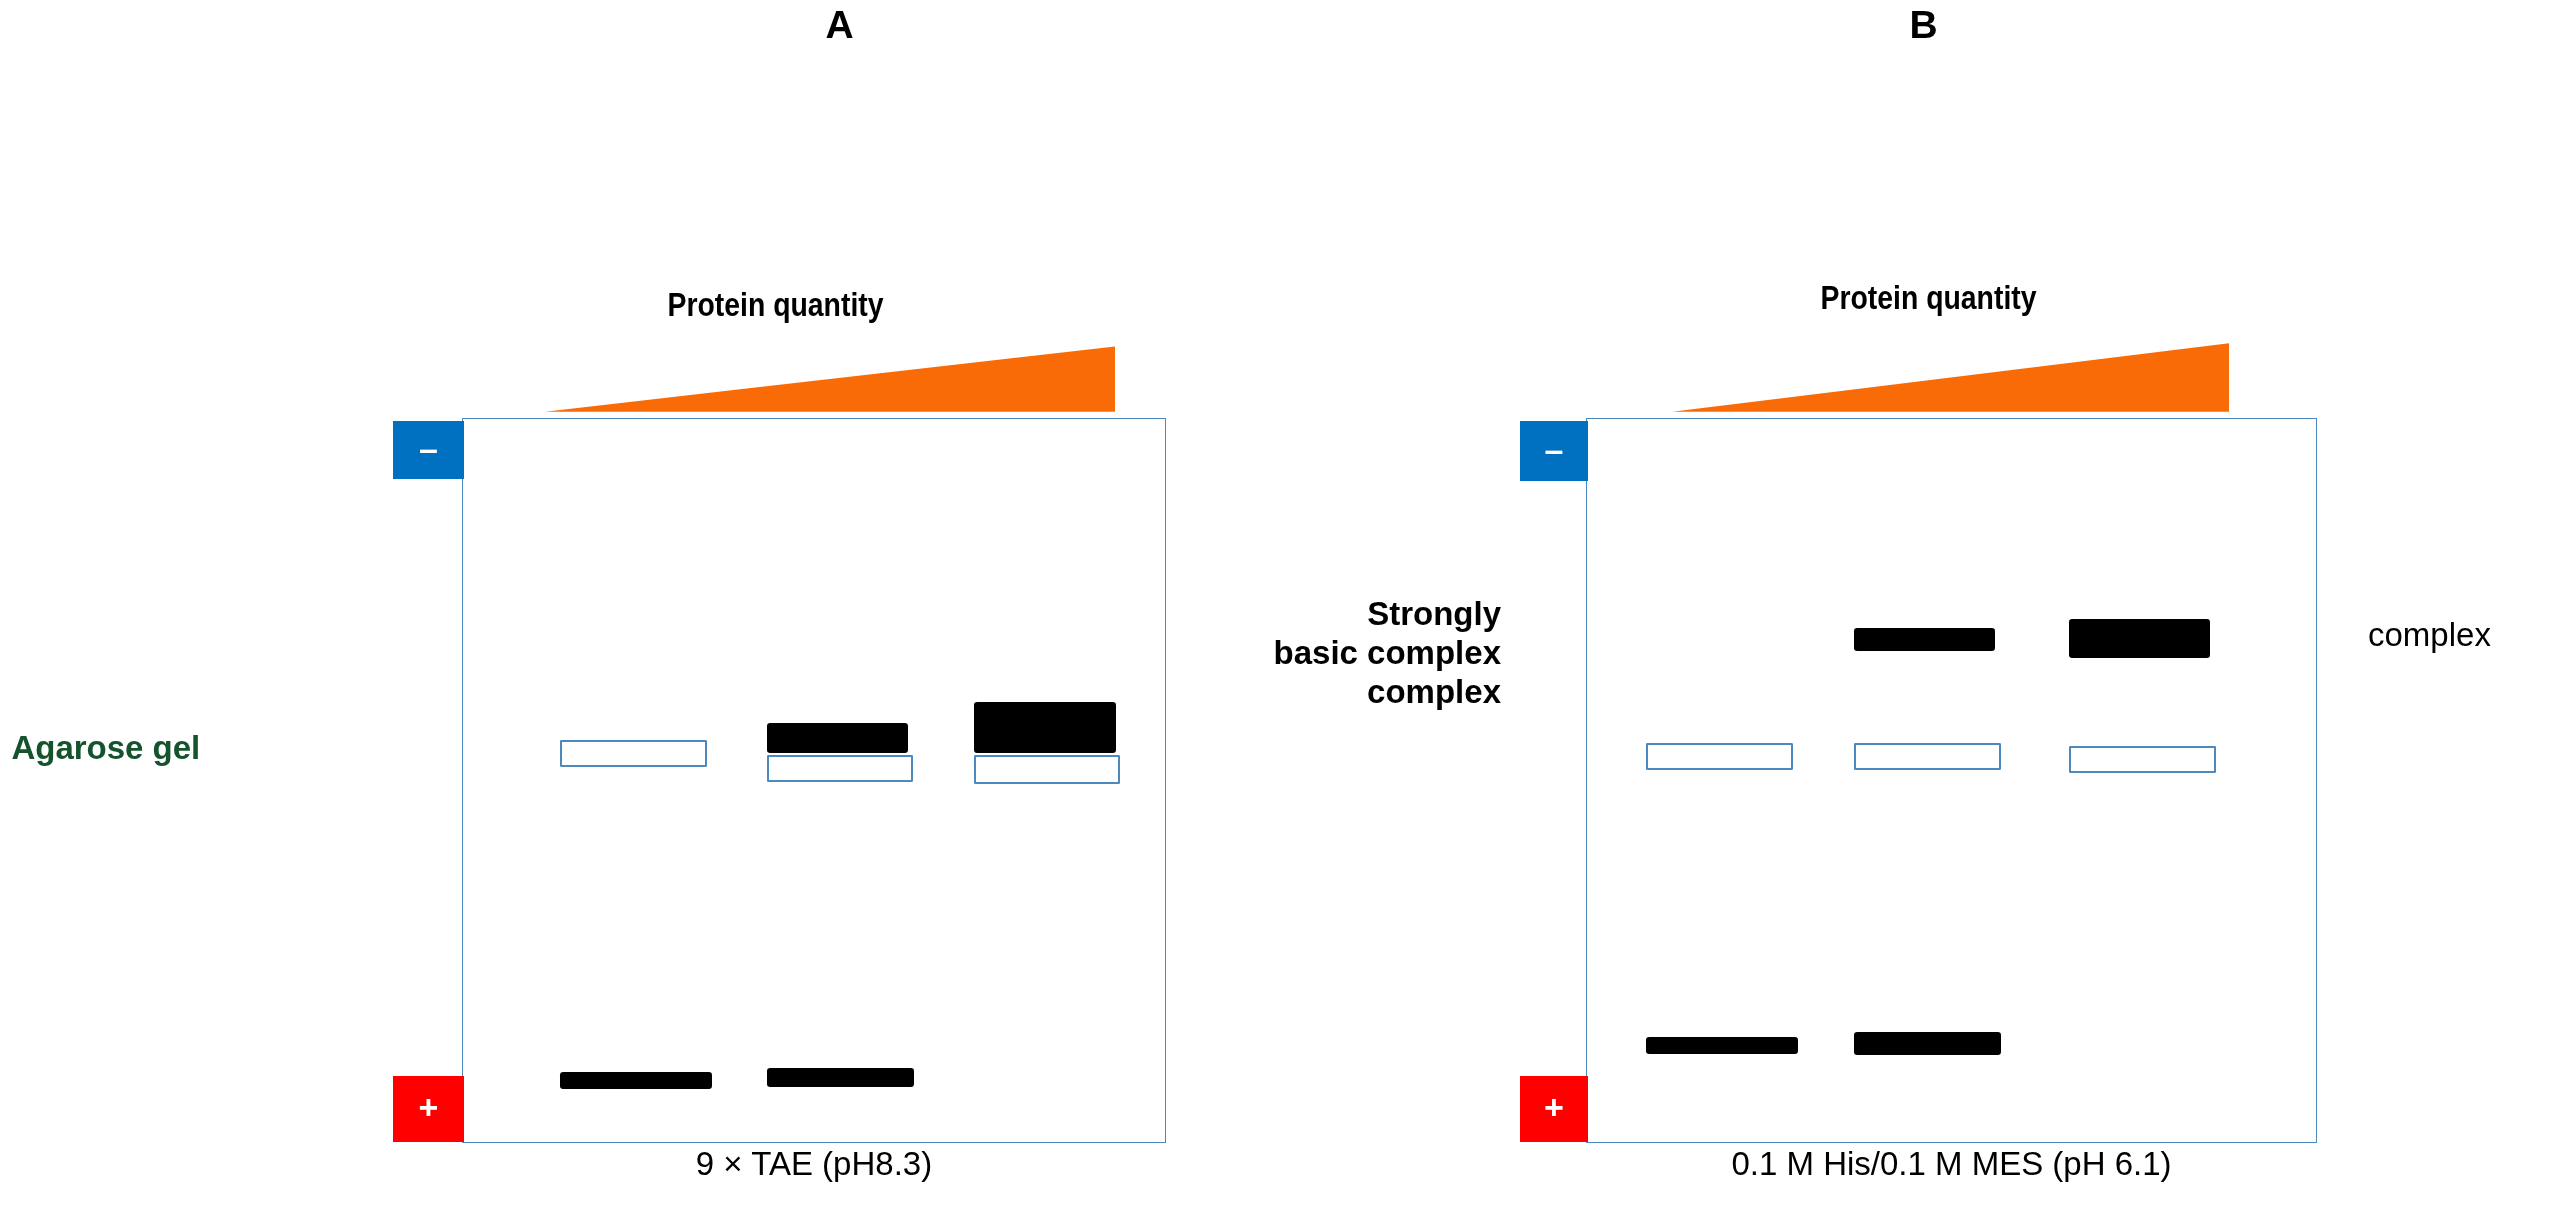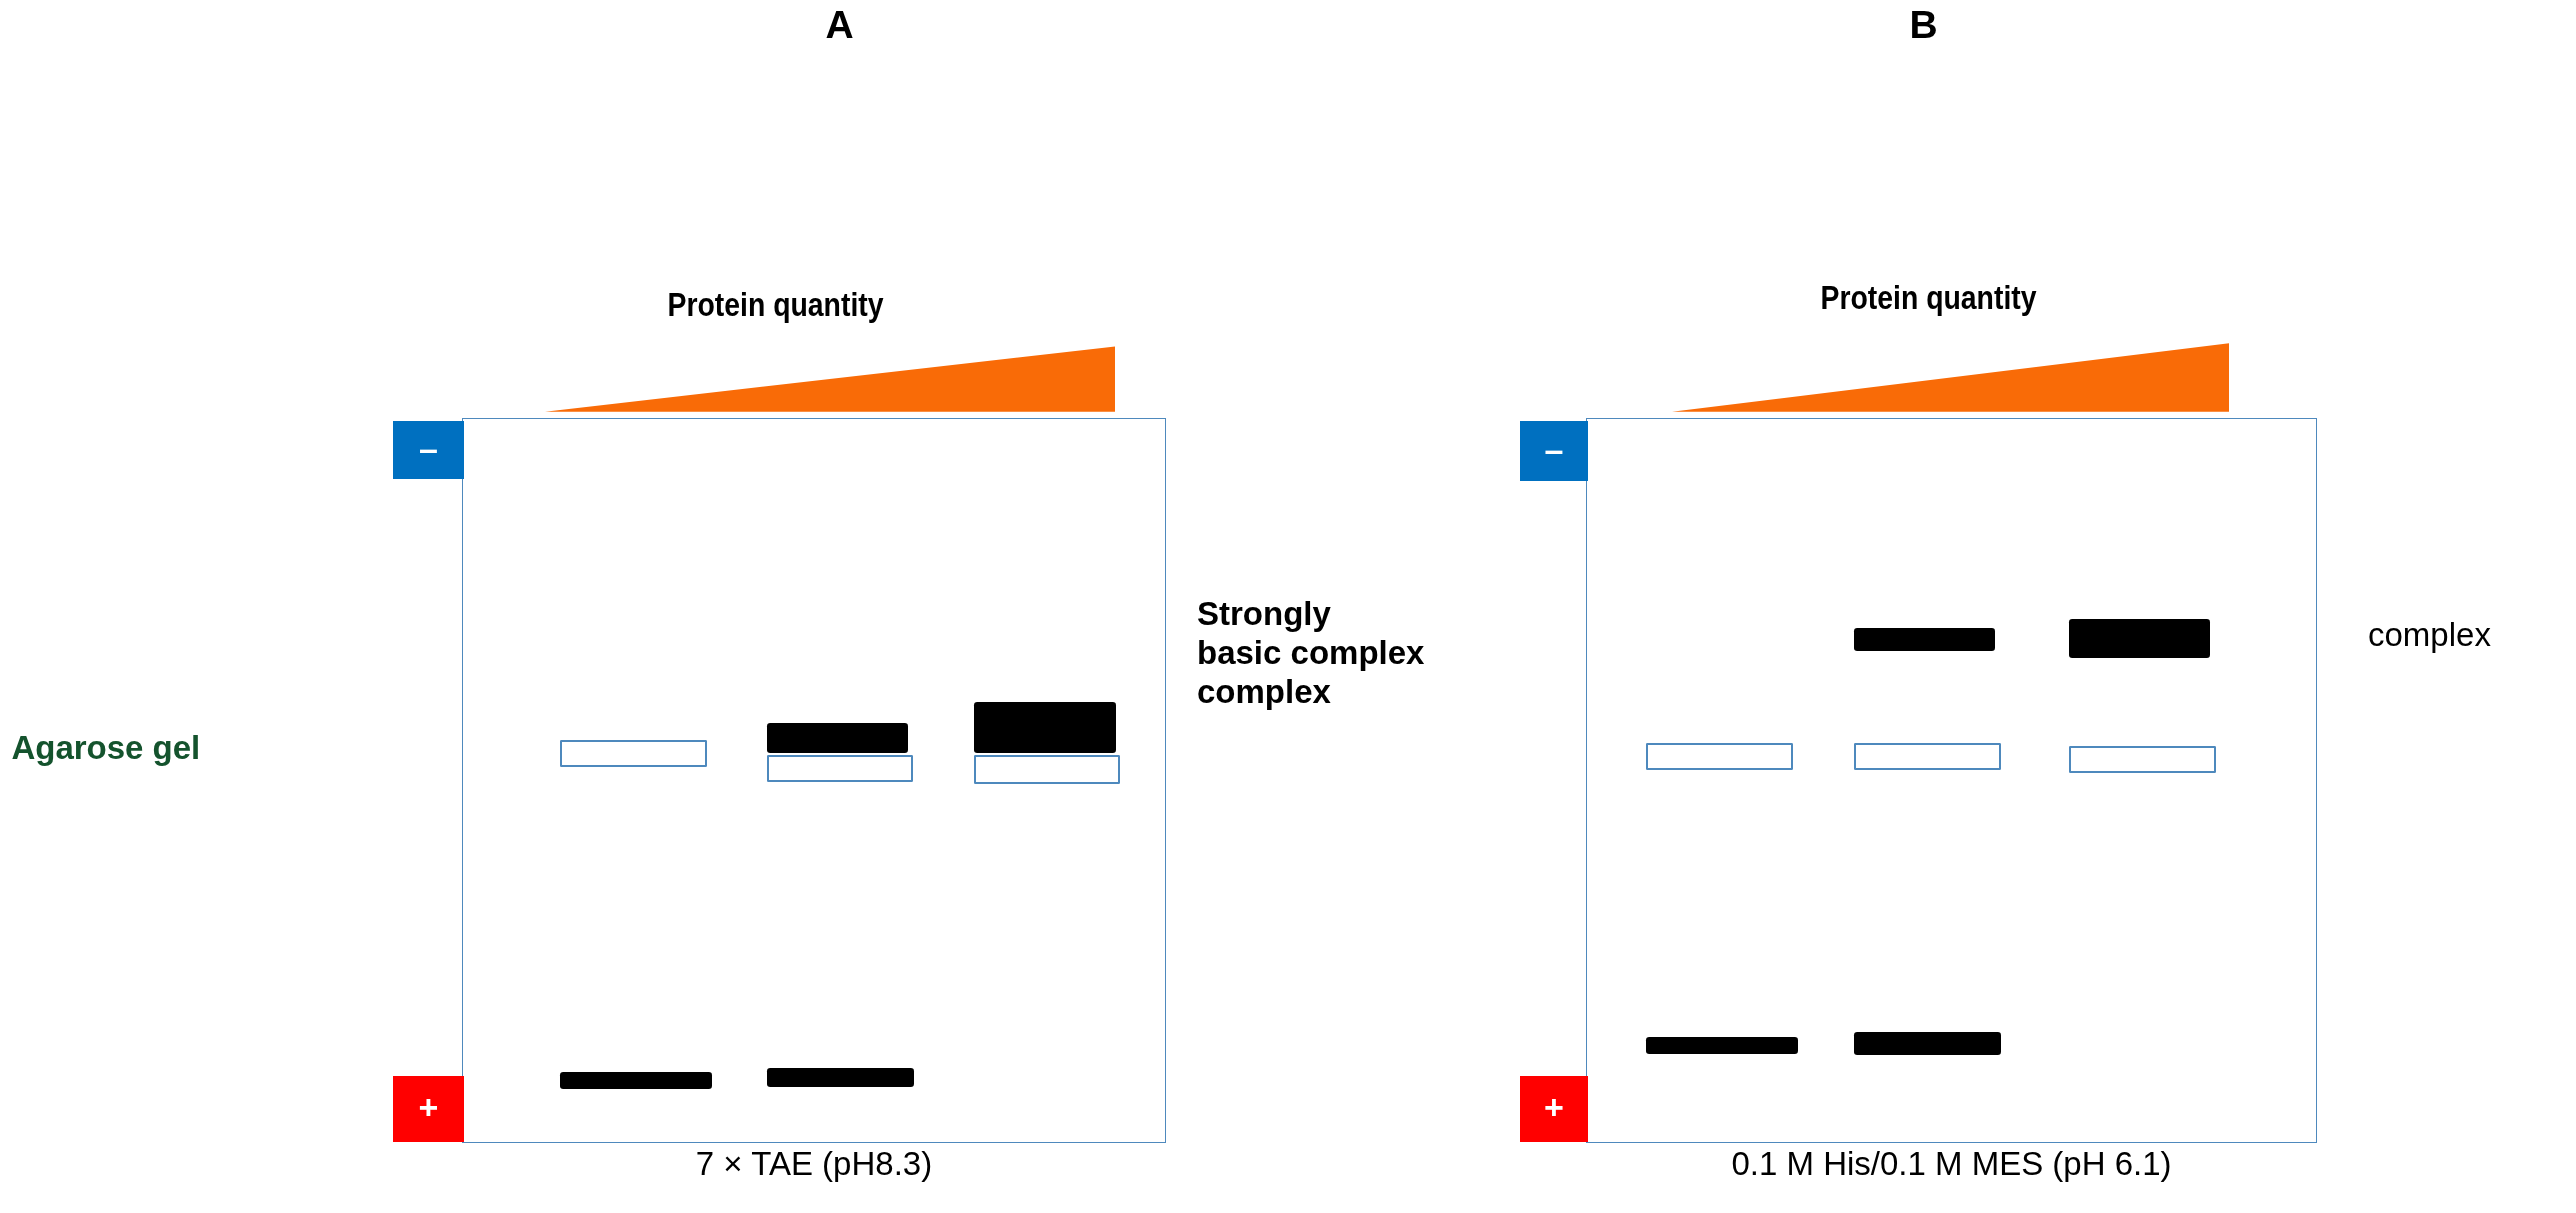--- a/index.html
+++ b/index.html
@@ -100,20 +100,21 @@
     text-align: center;
   }
 
   
   .side-label-bold {
     position: absolute;
     font-size: 33px;
     font-weight: bold;
     line-height: 1.18;
     color: #000;
+    text-align: right;
   }
   .side-label-plain {
     position: absolute;
     font-size: 33px;
     font-weight: normal;
     line-height: 1.18;
     color: #000;
     white-space: nowrap;
   }
   .axis-label {
@@ -154,21 +155,21 @@
     <div class="band band-hollow" style="left:560px; top:740px; width:147px; height:26.6px;"></div>
     <div class="band band-solid" style="left:560px; top:1072px; width:152px; height:16.5px;"></div>
 
     <div class="band band-solid" style="left:767px; top:723px; width:141px; height:30px;"></div>
     <div class="band band-hollow" style="left:767px; top:755px; width:146px; height:26.6px;"></div>
     <div class="band band-solid" style="left:767px; top:1068px; width:147px; height:19px;"></div>
 
     <div class="band band-solid" style="left:974px; top:702px; width:142px; height:51px;"></div>
     <div class="band band-hollow" style="left:974px; top:755px; width:146px; height:28.5px;"></div>
 
-    <div class="buffer-caption" style="left:462px; top:1147px; width:704px;">7 × TAE (pH8.3)</div>
+    <div class="buffer-caption" style="left:462px; top:1147px; width:704px;">9 × TAE (pH8.3)</div>
 
     <div class="side-label-bold" style="left:1197px; top:595px; width:304px;">
       <div>Strongly</div>
       <div>basic complex</div>
       <div>complex</div>
     </div>
   </div>
 
   <div>
 

